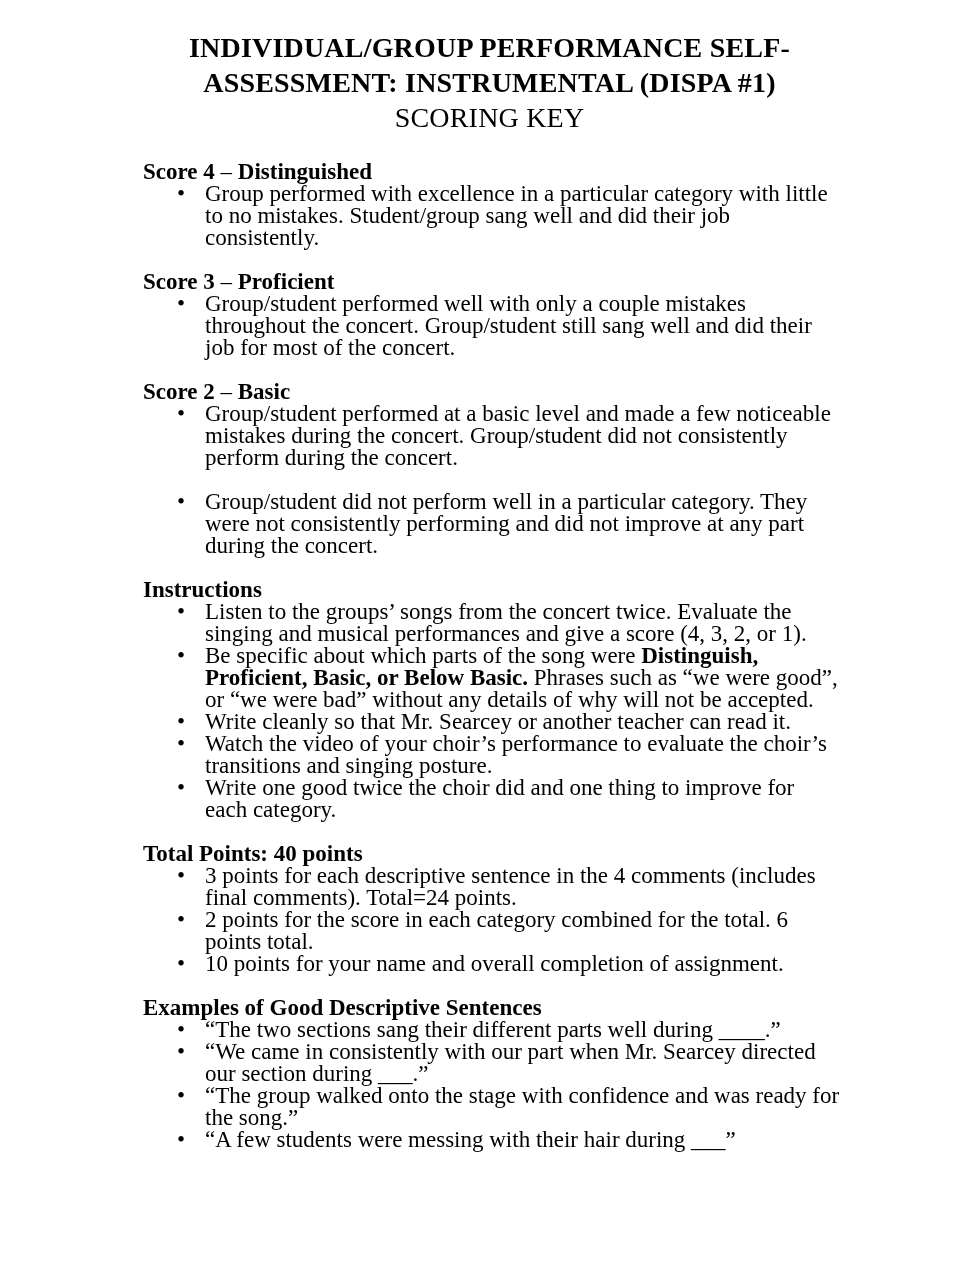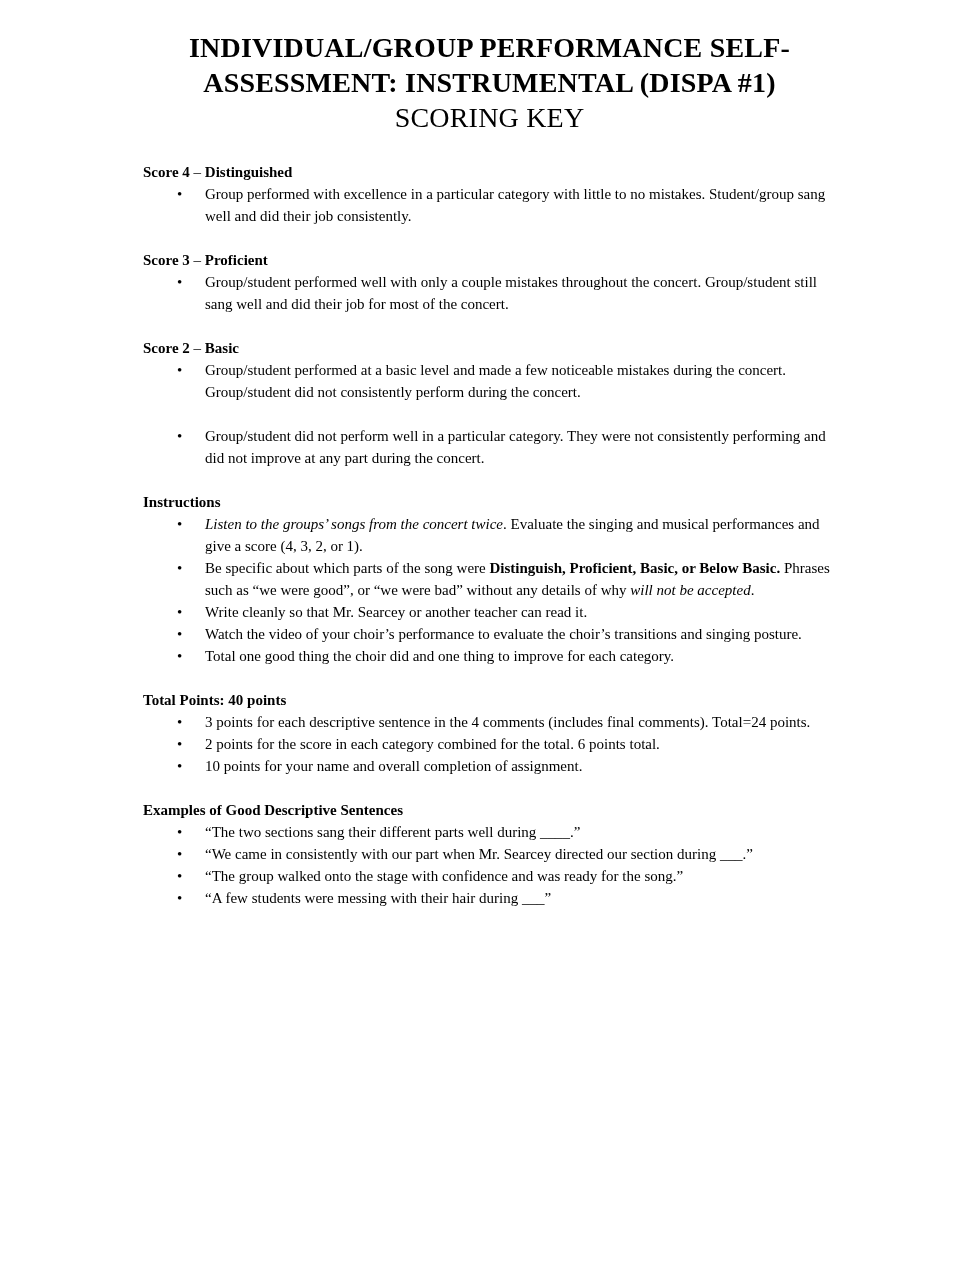--- a/index.html
+++ b/index.html
@@ -25,31 +25,31 @@
     font-weight: bold;
     letter-spacing: 0.2px;
   }
   .doc-title .subtitle {
     font-weight: normal;
   }
   .content {
     margin-left: 143px;
     width: 698px;
     margin-top: 26px;
-    font-size: 15px;
+    font-size: 23px;
     line-height: 22px;
   }
   .section {
     margin-bottom: 22px;
   }
   .heading {
     margin: 0;
   }
   .b { font-weight: bold; }
-  .i { font-style: italic; }
+  .i { }
   ul.bullets {
     margin: 0;
     padding: 0;
     list-style: none;
   }
   ul.bullets li {
     position: relative;
     padding-left: 62px;
   }
   ul.bullets li::before {
@@ -92,21 +92,21 @@
           <li><span>Group/student did not perform well in a particular category. They were not consistently performing and did not improve at any part during the concert.</span></li>
         </ul>
       </div>
       <div class="section">
         <div class="heading"><span class="b">Instructions</span></div>
         <ul class="bullets">
           <li><span class="i">Listen to the groups’ songs from the concert twice</span><span>. Evaluate the singing and musical performances and give a score (4, 3, 2, or 1).</span></li>
           <li><span>Be specific about which parts of the song were </span><span class="b">Distinguish, Proficient, Basic, or Below Basic.</span><span> Phrases such as “we were good”, or “we were bad” without any details of why </span><span class="i">will not be accepted</span><span>.</span></li>
           <li><span>Write cleanly so that Mr. Searcey or another teacher can read it.</span></li>
           <li><span>Watch the video of your choir’s performance to evaluate the choir’s transitions and singing posture.</span></li>
-          <li><span>Total one good thing the choir did and one thing to improve for each category.</span></li>
+          <li><span>Write one good twice the choir did and one thing to improve for each category.</span></li>
         </ul>
       </div>
       <div class="section">
         <div class="heading"><span class="b">Total Points: 40 points</span></div>
         <ul class="bullets">
           <li><span>3 points for each descriptive sentence in the 4 comments (includes final comments). Total=24 points.</span></li>
           <li><span>2 points for the score in each category combined for the total. 6 points total.</span></li>
           <li><span>10 points for your name and overall completion of assignment.</span></li>
         </ul>
       </div>

